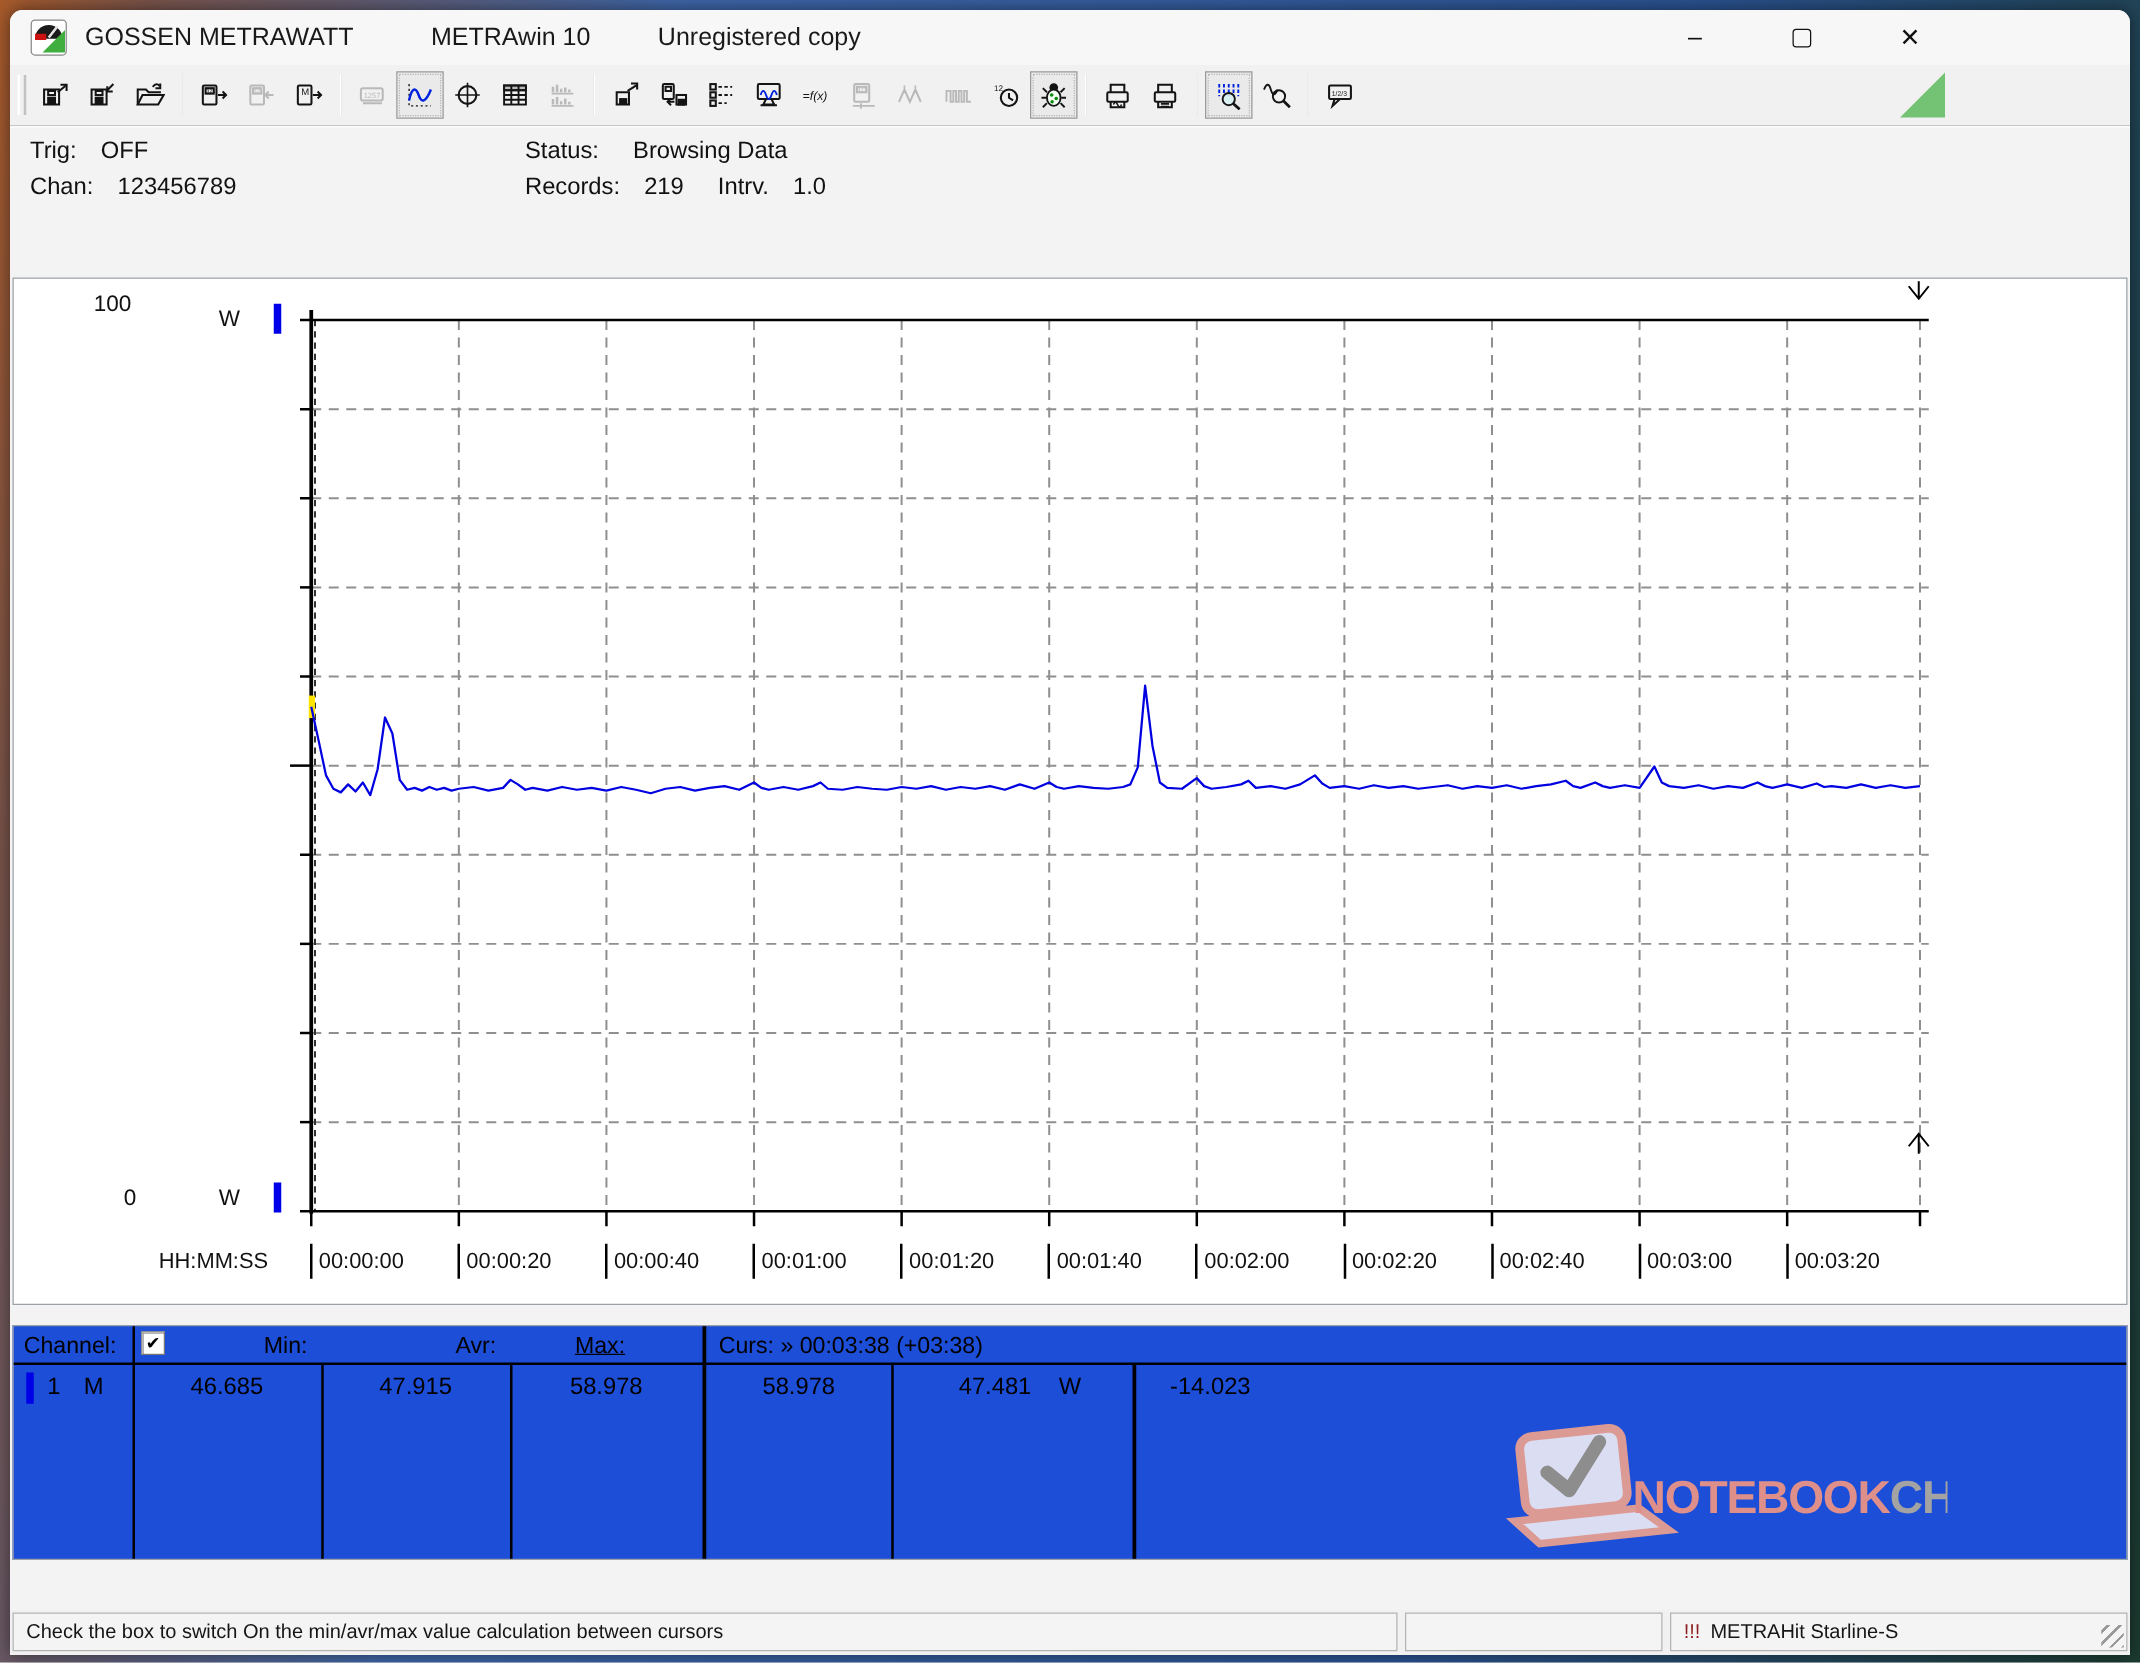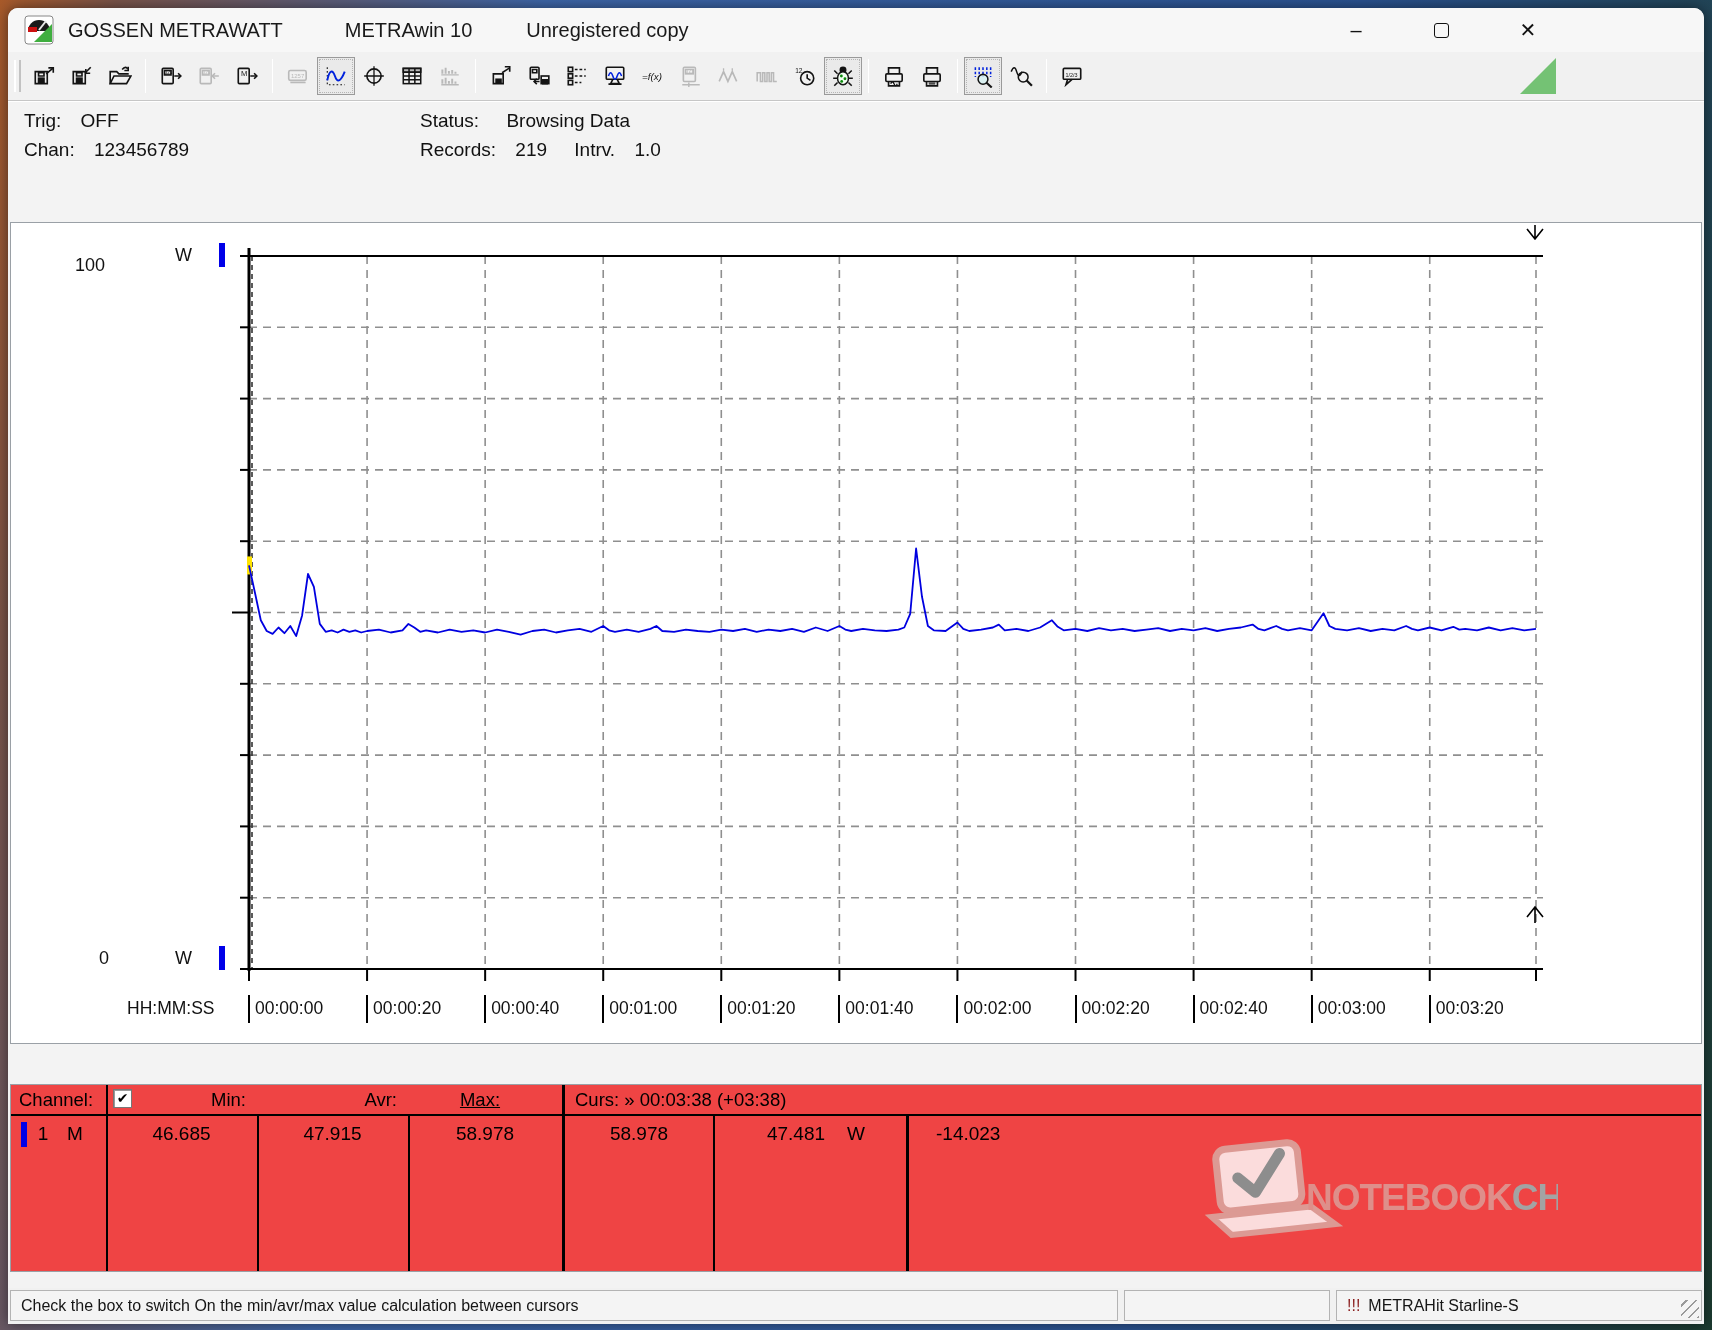--- a/index.html
+++ b/index.html
@@ -39,21 +39,21 @@
   .gap22{display:inline-block;width:22px;}
   
   #chartpanel{position:absolute;left:2px;top:214px;width:1692px;height:822px;background:#fff;border:1px solid #9aa0a6;}
   #plot{position:absolute;left:0;top:0;width:1690px;height:820px;}
   .ylab{position:absolute;font-size:18px;color:#111;}
   .ybar{position:absolute;width:6px;height:24px;background:#0000e8;}
   #xlabels{position:absolute;left:0;top:772px;width:100%;height:30px;font-size:17.5px;color:#111;}
   .xlabel{position:absolute;top:0;height:28px;border-left:2px solid #000;padding:3px 0 0 5px;}
   .hms{position:absolute;left:116px;top:3px;}
   
-  #tablepanel{position:absolute;left:2px;top:1052px;width:1692px;height:188px;background:#ef4444;border:1px solid #9aa0a6;font-size:18.5px;color:#000;margin-top:24px;}
+  #tablepanel{position:absolute;left:2px;top:1052px;width:1692px;height:188px;background:#1d4ed8;border:1px solid #9aa0a6;font-size:18.5px;color:#000;}
   .vline{position:absolute;top:0;bottom:0;width:2px;background:#000;}
   .vline.thick{width:3px;}
   .thead{position:absolute;left:0;top:0;width:100%;height:31px;border-bottom:2px solid #000;}
   .thead .hc{position:absolute;top:4px;}
   .cb{position:absolute;left:102px;top:4px;width:19px;height:19px;background:#fff;border:1px solid #777;
       box-shadow:inset 1px 1px 0 #9a9a9a, inset -1px -1px 0 #fff;font-size:14px;line-height:17px;text-align:center;color:#000;}
   .trow{position:absolute;left:0;top:33px;width:100%;height:34px;font-size:19px;}
   .trow .cell{position:absolute;top:5px;text-align:center;}
   .chmark{position:absolute;left:10px;top:4px;width:6px;height:25px;background:#0000e8;}
   
@@ -333,21 +333,21 @@
     </div>
     <div class="recs">
       <span class="lbl">Records:</span><span class="gap14"></span>
       <span>219</span><span class="gap22"></span>
       <span>Intrv.</span><span class="gap14"></span>
       <span>1.0</span>
     </div>
   </div>
 
   <div id="chartpanel">
-    <div class="ylab" style="left:64px;top:32px;">100</div>
+    <div class="ylab" style="left:64px;top:10px;">100</div>
     <div class="ylab" style="left:164px;top:22px;">W</div>
     <div class="ybar" style="left:208px;top:20px;"></div>
     <div class="ylab" style="left:88px;top:725px;">0</div>
     <div class="ylab" style="left:164px;top:725px;">W</div>
     <div class="ybar" style="left:208px;top:723px;"></div>
 
     <svg id="plot">
         <line x1="238" y1="674.7" x2="1532" y2="674.7" stroke="#8f8f8f" stroke-width="1.6" stroke-dasharray="8,6"></line>
         <line x1="238" y1="603.4" x2="1532" y2="603.4" stroke="#8f8f8f" stroke-width="1.6" stroke-dasharray="8,6"></line>
         <line x1="238" y1="532.1" x2="1532" y2="532.1" stroke="#8f8f8f" stroke-width="1.6" stroke-dasharray="8,6"></line>

